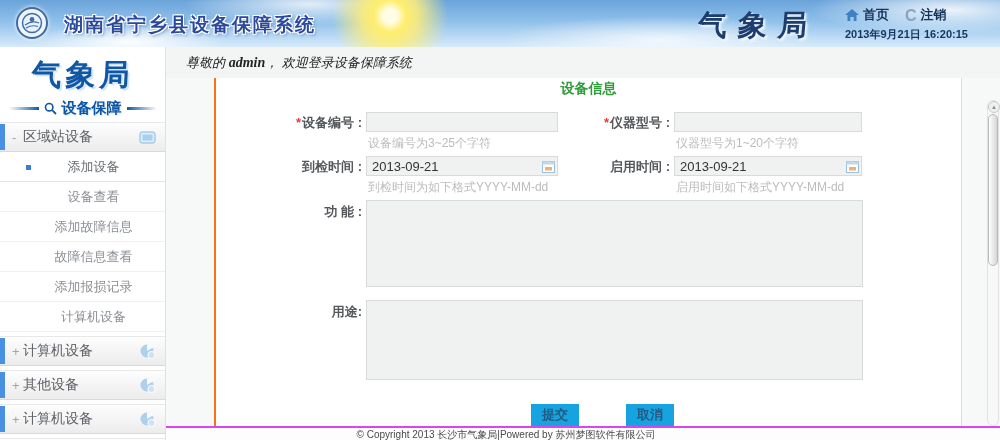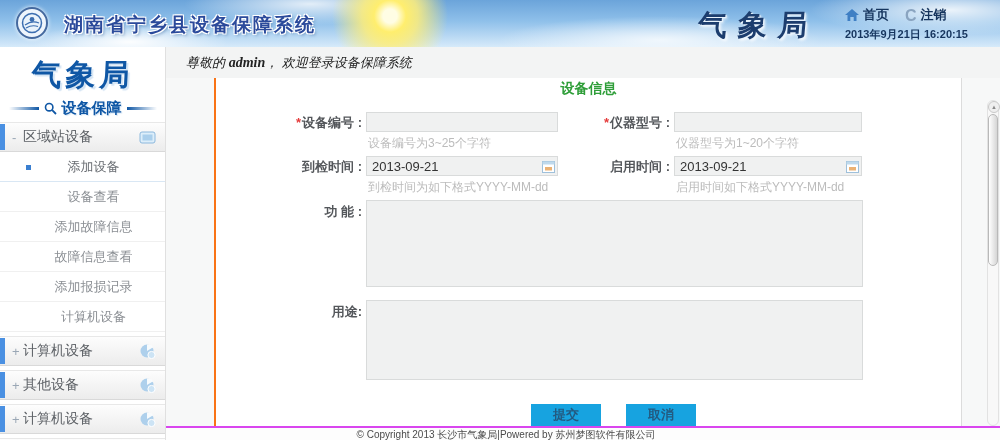--- a/index.html
+++ b/index.html
@@ -66,21 +66,21 @@
     font-size:13px;font-weight:bold;color:#54575b;}
   .req{color:#e53a3a;margin-right:1px;}
   .txt{position:absolute;height:20px;background:#f0f1f1;border:1px solid #d9dbdb;box-sizing:border-box;
     font-size:13px;color:#333;padding:0 5px;font-family:inherit;}
   .date-wrap{position:absolute;width:192px;height:20px;}
   .date-wrap .txt{left:0;top:0;width:100%;}
   .cal{position:absolute;right:3px;top:3px;width:13px;height:13px;cursor:pointer;}
   .hint{position:absolute;font-size:12px;color:#bcbcbc;height:14px;line-height:14px;}
   .ta{position:absolute;background:#f0f1f1;border:1px solid #d9dbdb;box-sizing:border-box;
     resize:none;font-family:inherit;font-size:13px;color:#333;}
-  .btn{position:absolute;top:326px;width:70px;height:22px;background:#17a3e0;border:none;
+  .btn{position:absolute;top:326px;width:48px;height:22px;background:#17a3e0;border:none;
     color:#235a80;font-weight:bold;font-size:13px;cursor:pointer;font-family:inherit;}
 
   
   .sb-track{position:absolute;left:821px;top:22px;width:12px;height:326px;
     background:#f8f8f8;border:1px solid #e2e2e2;border-radius:7px;box-sizing:border-box;}
   .sb-arrow{position:absolute;left:0;top:0;width:10px;height:10px;border-radius:50%;background:#efefef;
     border:1px solid #c9c9c9;font-size:6px;color:#888;text-align:center;line-height:10px;cursor:pointer;}
   .sb-thumb{position:absolute;left:0px;top:13px;width:8px;height:150px;border-radius:5px;
     background:linear-gradient(90deg,#ffffff,#d5d5d5);border:1px solid #b9b9b9;cursor:grab;}
 

